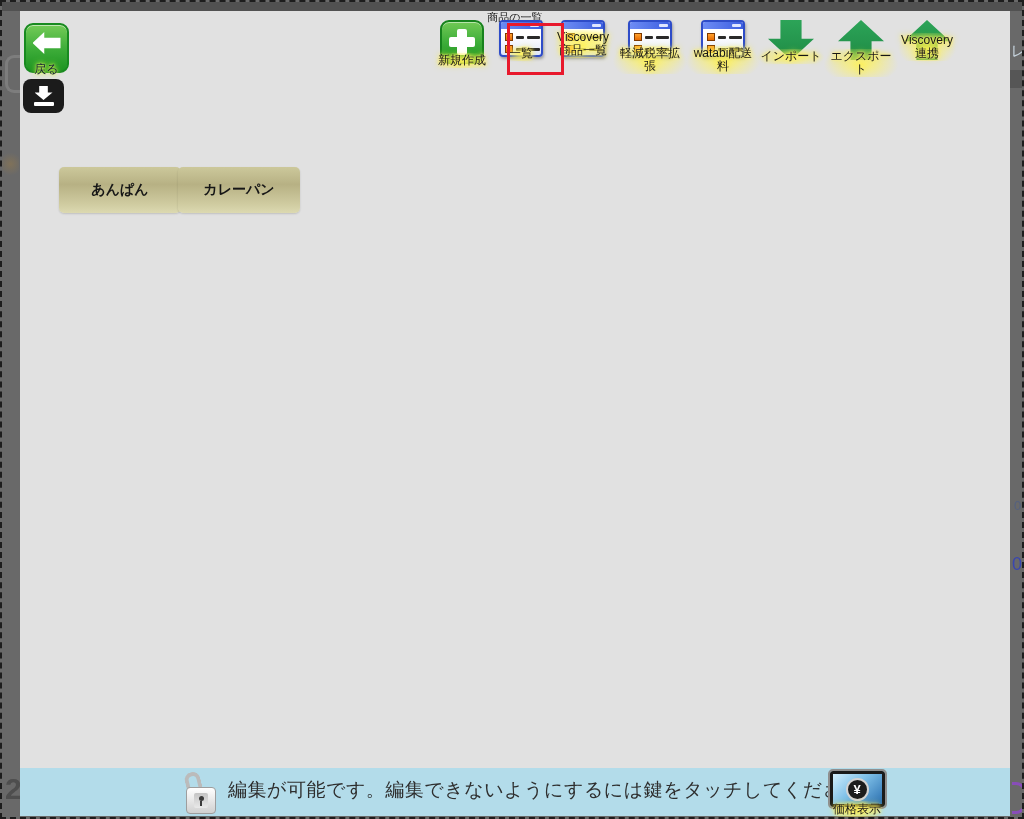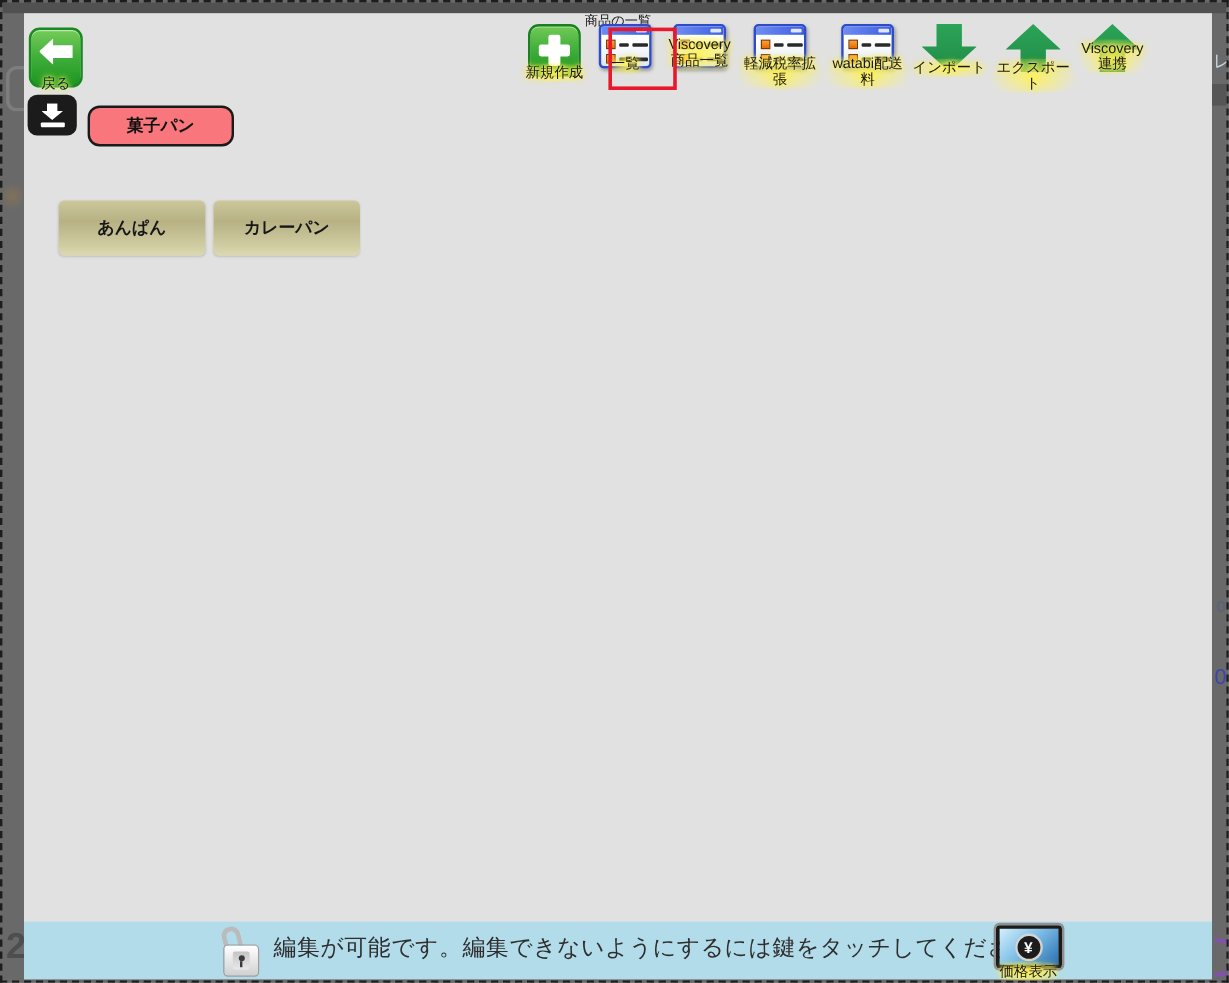--- a/index.html
+++ b/index.html
@@ -84,21 +84,21 @@
   .tray-bar{width:20px;height:4px;background:#fff;border-radius:1px;margin-top:2px;}
   #category-btn{position:absolute;left:71px;top:86px;width:122px;height:34px;box-sizing:border-box;
     background:#f8767c;border:2.5px solid #1a1a1a;border-radius:10px;z-index:4;
     display:flex;align-items:center;justify-content:center;font-size:14px;font-weight:bold;color:#101010;}
 
   
   .product-btn{position:absolute;top:165px;width:122px;height:46px;border-radius:5px;z-index:4;
     background:linear-gradient(180deg,#ccc89b 0%,#b7b184 38%,#cfcba0 80%,#dcd9b1 100%);
     display:flex;align-items:center;justify-content:center;font-size:14px;font-weight:bold;color:#161616;
     box-shadow:0 1px 2px rgba(0,0,0,.15);}
-  #product-0{left:47px;} #product-1{left:176px;}
+  #product-0{left:57px;} #product-1{left:176px;}
 
   
   #footer-bar{position:absolute;left:18px;top:766px;width:990px;height:48px;background:#b3dcea;z-index:3;}
   #lock-icon{position:absolute;left:182px;top:770px;width:34px;height:44px;z-index:4;}
   .lock-shackle{position:absolute;left:1px;top:0;width:16px;height:19px;box-sizing:border-box;
     border:4.5px solid #bbbbbb;border-bottom:none;border-radius:9px 9px 0 0;transform:rotate(-14deg);}
   .lock-body{position:absolute;left:2px;top:15px;width:30px;height:27px;border-radius:4px;
     background:linear-gradient(180deg,#ffffff,#d0d0d0);border:1px solid #9e9e9e;box-sizing:border-box;}
   .lock-plate{position:absolute;left:7px;top:5px;width:14px;height:15px;border-radius:2px;
     background:linear-gradient(180deg,#c4c4c4,#e9e9e9);}
@@ -229,21 +229,20 @@
 連携</div>
   </div>
 
 
   <div id="highlight-rect"></div>
 
   <div id="download-btn">
     <div class="arrow-down-sm"></div>
     <div class="tray-bar"></div>
   </div>
-  <div id="category-btn">菓子パン</div>
 
   <div id="product-0" class="product-btn">あんぱん</div>
   <div id="product-1" class="product-btn">カレーパン</div>
 
   <div id="footer-bar"></div>
   <div id="lock-icon">
     <div class="lock-shackle"></div>
     <div class="lock-body">
       <div class="lock-plate">
         <div class="lock-key-circle"></div>

